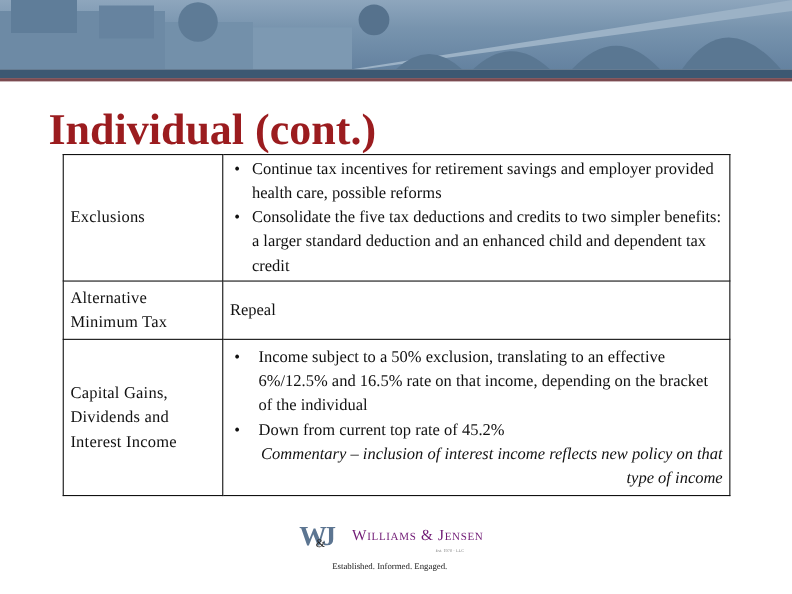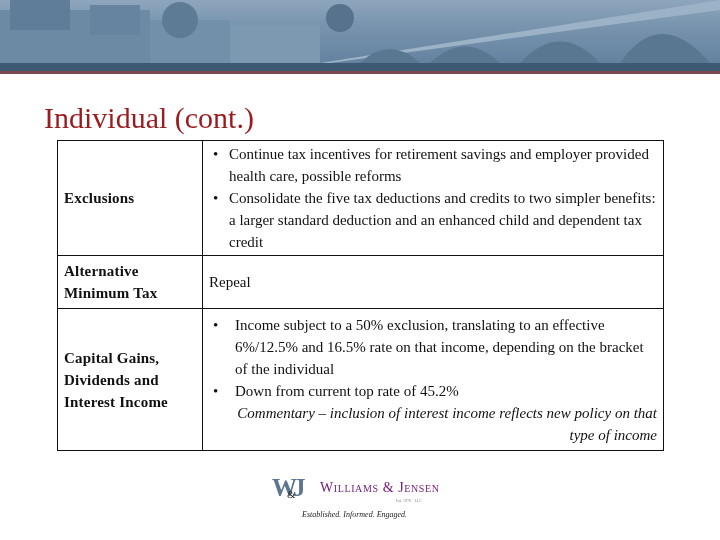--- a/index.html
+++ b/index.html
@@ -3,37 +3,37 @@
 <meta charset="utf-8">
 <style>
   html, body { margin:0; padding:0; }
   body { width:720px; height:540px; background:#ffffff; position:relative; overflow:hidden;
          font-family:"Liberation Serif", "DejaVu Serif", serif; }
   .banner { position:absolute; left:0; top:0; width:720px; height:63px;
             background: linear-gradient(180deg, #8ea6bd 0%, #7894ae 40%, #6482a0 100%); overflow:hidden; }
   .banner svg { position:absolute; left:0; top:0; }
   .banner-band { position:absolute; left:0; top:63px; width:720px; height:8px; background:#3c5872; }
   .banner-rule { position:absolute; left:0; top:71px; width:720px; height:3px; background:#7a4a50; }
-  .title { position:absolute; left:44px; top:100px; font-size:30px; color:#9b1c1f; line-height:36px; }
+  .title { position:absolute; left:44px; top:100px; font-size:40px; color:#9b1c1f; line-height:36px;font-weight:bold; }
   table.grid { position:absolute; left:57px; top:140px; width:607px; border-collapse:collapse; }
   table.grid td { border:1.5px solid #111; vertical-align:middle; font-size:15px; color:#111; line-height:22px; }
-  td.label { width:132px; padding:0 6px; font-weight:bold; font-size:15.5px; letter-spacing:0.2px; }
+  td.label { width:132px; padding:0 6px; font-weight:normal; font-size:15.5px; letter-spacing:0.2px; }
   td.content { padding:2px 6px 2px 6px; }
   .blist { margin:0; padding:0; list-style:none; }
   .blist li { position:relative; padding-left:20px; }
   .blist li .dot { position:absolute; left:4px; top:0; }
   .blist.wide li { padding-left:26px; }
   .comment { font-style:italic; padding-left:24px; text-indent:-24px;text-align:right; }
   .footer { position:absolute; left:270px; top:474px; width:180px; height:50px; }
   .wj { position:absolute; left:2px; top:2px; width:42px; height:24px; color:#5c7591; font-weight:bold;
         font-size:25px; letter-spacing:-4px; line-height:24px; font-family:Liberation Serif, serif; }
   .amp { position:absolute; left:17px; top:14px; font-size:11px; color:#222; font-family:"Liberation Serif", serif; }
   .firm { position:absolute; left:50px; top:6px; font-size:14px; color:#701a75; letter-spacing:0.6px; font-variant:small-caps; }
   .est { position:absolute; left:126px; top:24px; font-size:4px; color:#888; }
-  .tagline { position:absolute; left:32px; top:36px; font-size:8px; font-style:italic; color:#222; }
+  .tagline { position:absolute; left:32px; top:36px; font-size:8px; color:#222; }
 </style>
 </head>
 <body>
 
 <div class="banner">
   <svg width="720" height="63" viewBox="0 0 720 63">
     <rect x="0" y="10" width="150" height="53" fill="#6d8aa5"></rect>
     <rect x="10" y="0" width="60" height="30" fill="#5f7d99"></rect>
     <rect x="90" y="5" width="50" height="30" fill="#66839f"></rect>
     <rect x="150" y="20" width="80" height="43" fill="#7390aa"></rect>

